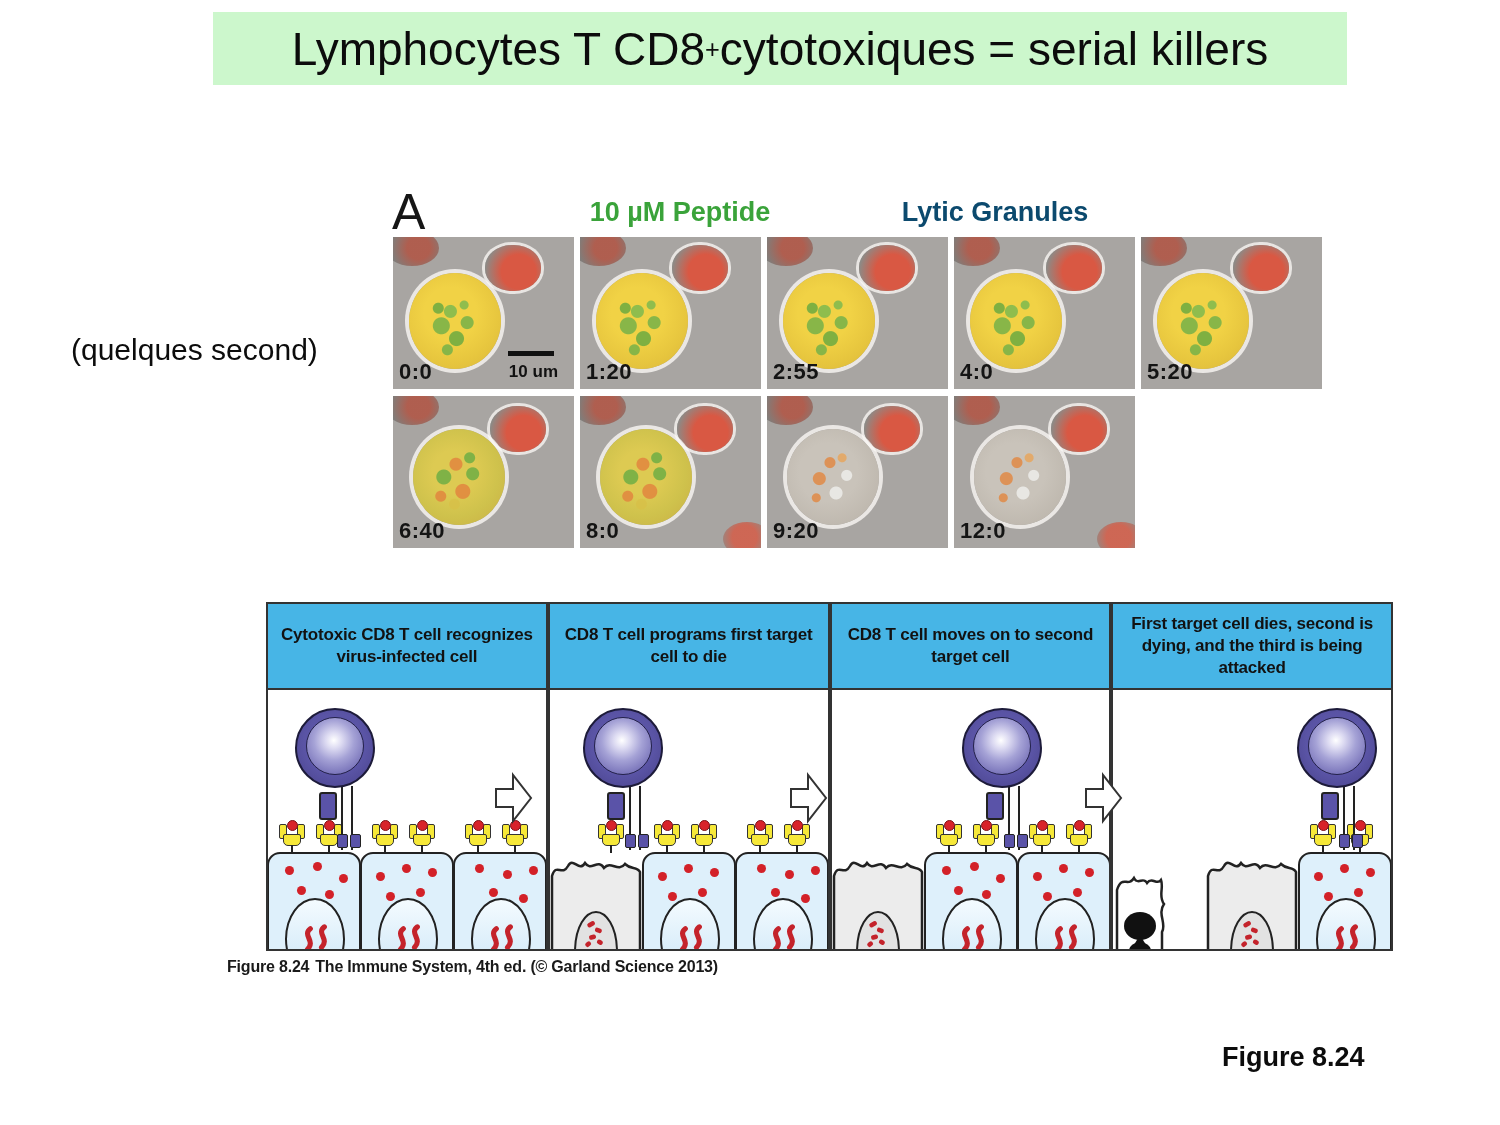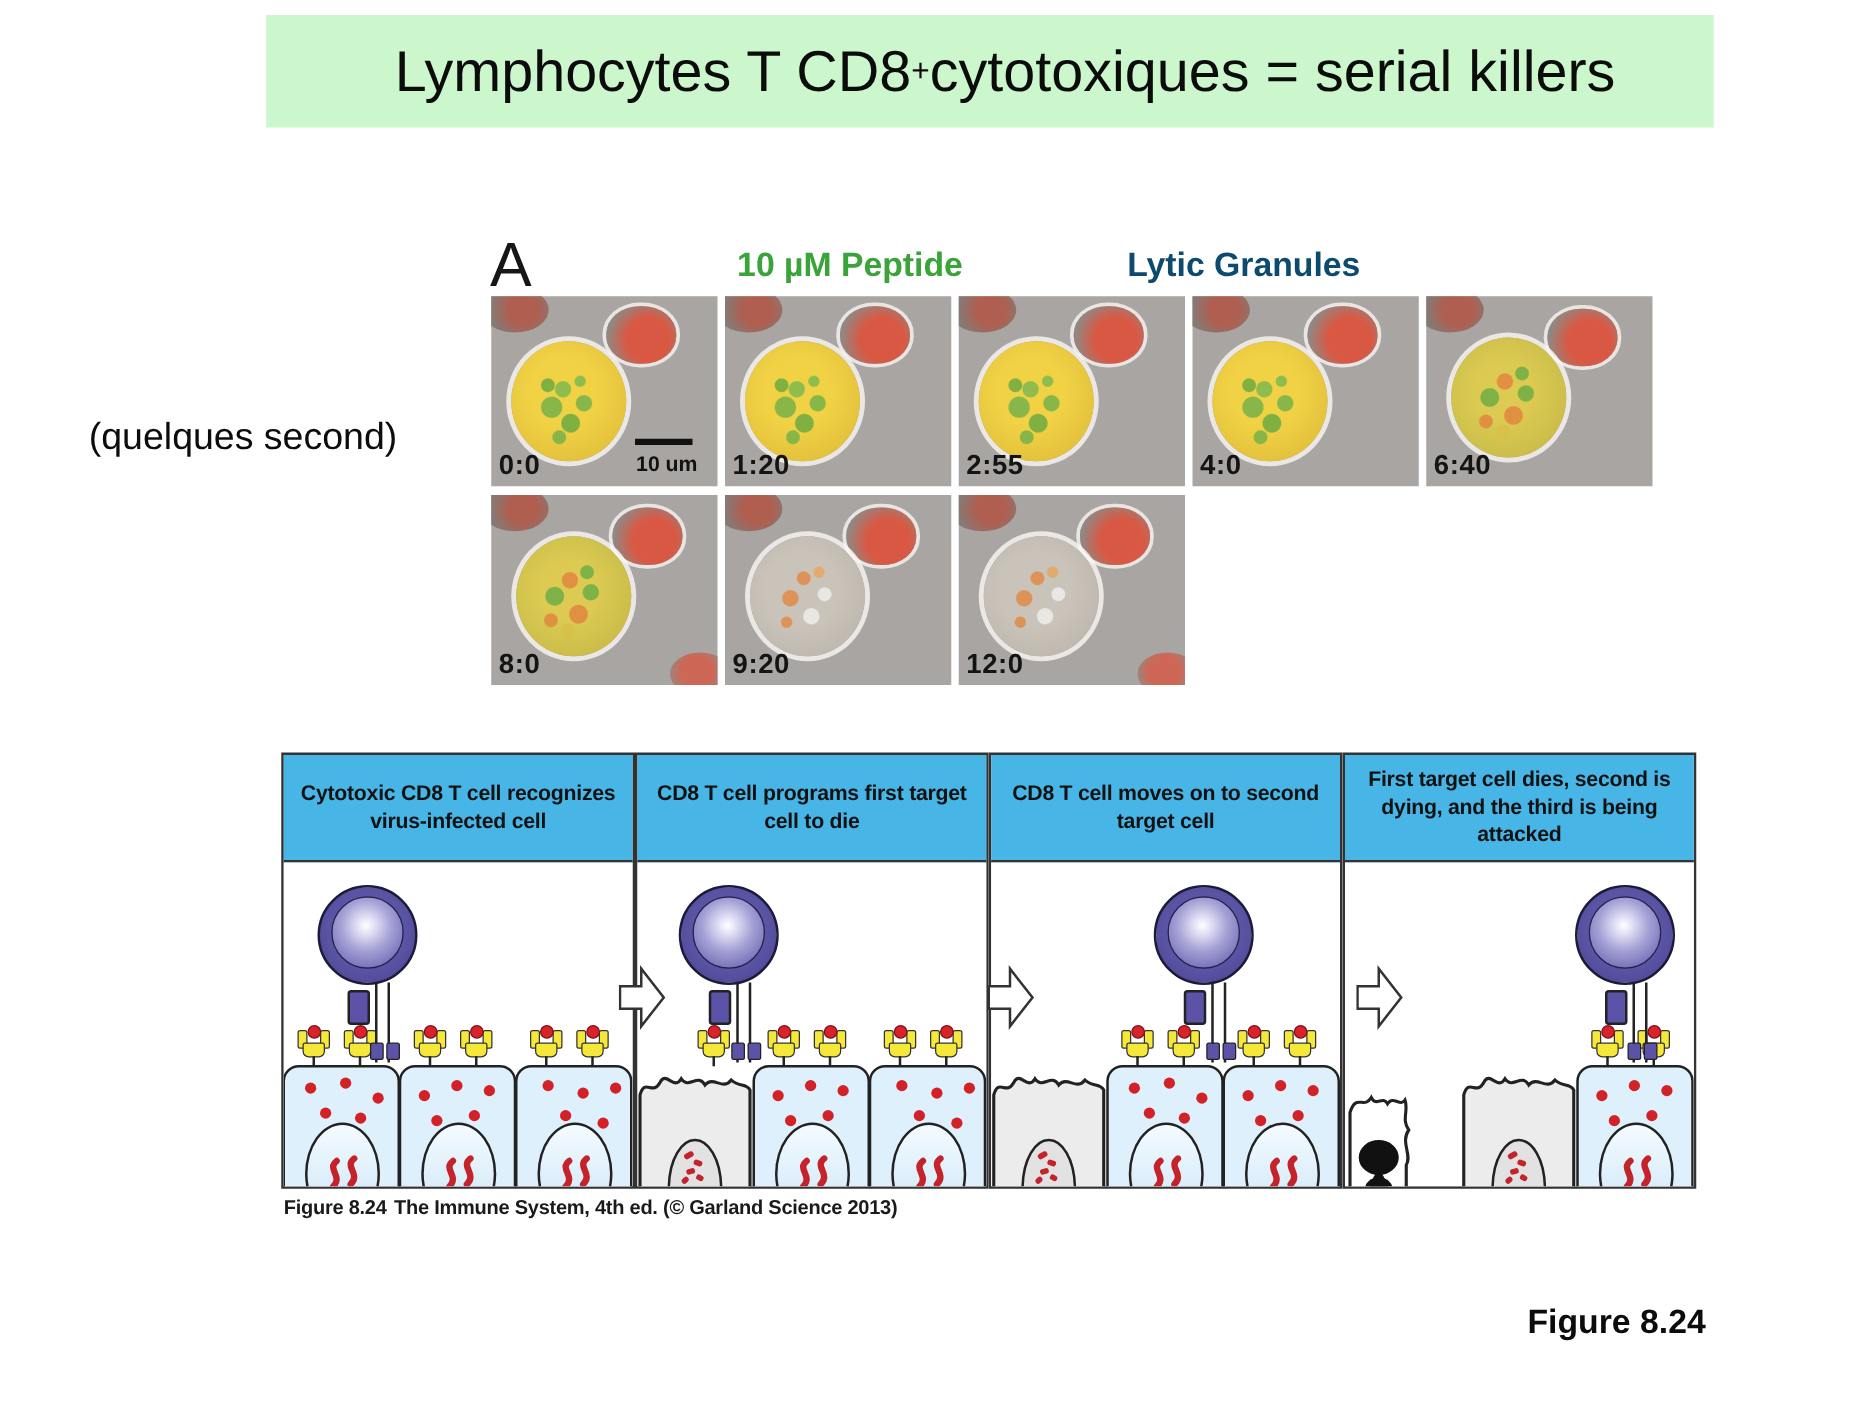--- a/index.html
+++ b/index.html
@@ -1,22 +1,22 @@
 <!DOCTYPE html>
 <html><head>
 <meta charset="utf-8">
 <style>
   html,body{margin:0;padding:0;background:#fff;}
   .slide{position:relative;width:1500px;height:1125px;background:#fff;overflow:hidden;
          font-family:"Liberation Sans", sans-serif;color:#111;}
 
   
-  .title-banner{position:absolute;left:213px;top:12px;width:1134px;height:90px;
+  .title-banner{position:absolute;left:213px;top:12px;width:1134px;height:73px;
     background:#ccf7cc;display:flex;align-items:center;justify-content:center;
-    font-size:46px;color:#0c0c0c;white-space:nowrap;padding-left:24px;}
+    font-size:46px;color:#0c0c0c;white-space:nowrap;}
   .title-banner .sup{font-size:.55em;vertical-align:.55em;line-height:0;}
 
   
   .side-note{position:absolute;left:71px;top:331px;font-size:30px;line-height:1.25;color:#0c0c0c;}
 
   
   .micro{position:absolute;left:390px;top:185px;width:940px;height:370px;}
   .micro-a{position:absolute;left:2px;top:-2px;font-size:50px;color:#161616;}
   .mlbl{position:absolute;top:12px;width:250px;text-align:center;font-weight:bold;font-size:27px;}
   .lbl-peptide{left:165px;color:#3aa33a;}
@@ -61,21 +61,21 @@
      radial-gradient(circle at 54% 70%,#f0f0ee 0 6px,transparent 7px),
      radial-gradient(circle at 46% 32%,#e2873f 0 5px,transparent 6px),
      radial-gradient(circle at 68% 48%,#f0f0ee 0 5px,transparent 6px),
      radial-gradient(circle at 28% 76%,#e2873f 0 4px,transparent 5px),
      radial-gradient(circle at 62% 26%,#e9a559 0 4px,transparent 5px);}
   .blob-br{position:absolute;width:48px;height:34px;right:-10px;bottom:-8px;border-radius:50%;
      background:radial-gradient(circle at 45% 45%, #d2604c 0 38%, #8d8a86 78%);opacity:.9;}
 
   
   .diagram{position:absolute;left:225px;top:602px;width:1168px;height:400px;}
-  .panels{display:flex;}
+  .panels{display:flex;margin-left:41px;}
   .panel{width:283px;box-sizing:border-box;border:2px solid #333;background:#fff;}
   .phead{height:86px;box-sizing:border-box;background:#47b5e6;border-bottom:2px solid #333;
      display:flex;align-items:center;justify-content:center;text-align:center;
      font-weight:bold;font-size:17px;line-height:1.28;padding:4px 12px;color:#121212;letter-spacing:-.2px;}
   .pbody{position:relative;height:259px;overflow:hidden;background:#fff;}
 
   .cell{position:absolute;top:162px;width:94px;height:100px;box-sizing:border-box;
      border:2px solid #222;border-radius:13px 13px 0 0;overflow:hidden;z-index:1;}
   .healthy{background:#def0fb;}
   .c1{left:-1px;} .c2{left:92px;} .c3{left:185px;}
@@ -165,20 +165,26 @@
         <div class="killer"></div>
         <div class="mcell"></div>
         <div class="mtime">2:55</div>
       </div>
       <div class="frame pa">
         <div class="blob-tl"></div>
         <div class="killer"></div>
         <div class="mcell"></div>
         <div class="mtime">4:0</div>
       </div>
+      <div class="frame pa">
+        <div class="blob-tl"></div>
+        <div class="killer"></div>
+        <div class="mcell"></div>
+        <div class="mtime">5:20</div>
+      </div>
 
       <div class="frame row2 pb">
         <div class="blob-tl"></div>
         <div class="killer"></div>
         <div class="mcell"></div>
         <div class="mtime">6:40</div>
       </div>
       <div class="frame row2 pb">
         <div class="blob-tl"></div>
         <div class="killer"></div>

